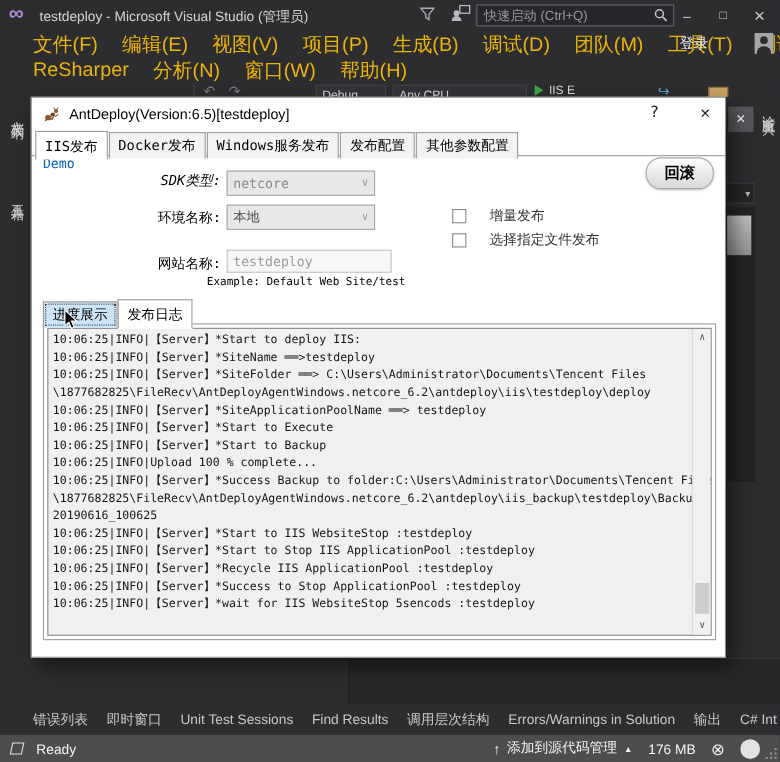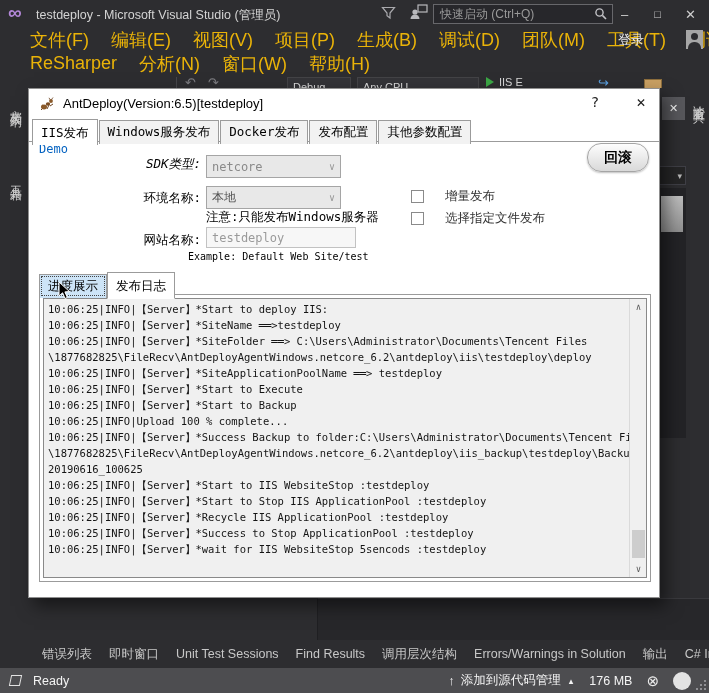--- a/index.html
+++ b/index.html
@@ -53,21 +53,21 @@
                  border:1px solid #3f3f46;color:#b8b8b8;font-size:9px;display:flex;align-items:center;justify-content:flex-end;padding-right:3px;}
   .right-track{position:absolute;left:658px;top:188px;width:28px;height:250px;background:#232326;}
   .right-thumb{position:absolute;left:3px;top:8px;width:22px;height:36px;background:linear-gradient(#bdbdbd,#8f8f8f);}
 
   
   .bottom-bg-l{position:absolute;left:0;top:598px;width:317px;height:42px;background:#2d2d30;}
   .bottom-bg-r{position:absolute;left:317px;top:598px;width:392px;height:42px;background:#27272a;border-top:1px solid #3a3a3e;border-left:1px solid #1f1f22;}
 
   
   .bottom-tabs{position:absolute;left:0;top:640px;width:709px;height:28px;background:#2d2d30;
-               display:flex;align-items:center;gap:17px;padding-left:42px;overflow:hidden;
+               display:flex;align-items:center;gap:17px;padding-left:30px;overflow:hidden;
                color:#c8c8c8;font-size:12.5px;white-space:nowrap;text-align:right;}
 
   
   .statusbar{position:absolute;left:0;top:668px;width:709px;height:25px;background:#4d4d50;
              color:#f4f4f4;font-size:12.5px;display:flex;align-items:center;}
   .ready-icon{width:11px;height:11px;border:1px solid #e2e2e2;transform:skewX(-12deg);margin-left:10px;}
   .ready-label{margin-left:12px;}
   .sb-right{margin-left:auto;display:flex;align-items:center;padding-right:18px;gap:6px;}
   .sb-arrow{font-size:13px;} .sb-collapse{font-size:9px;margin-left:2px;}
   .sb-mem{margin-left:10px;}
@@ -254,42 +254,41 @@
           <line x1="11" y1="3.6" x2="10" y2="1.8" stroke="#6b4423" stroke-width="0.8"></line>
         </svg>
       </span>
       <span class="dlg-title-text">AntDeploy(Version:6.5)[testdeploy]</span>
     </div>
     <span class="dlg-help">?</span>
     <span class="dlg-close">✕</span>
 
     <div class="dlg-tabs">
         <span class="dlg-tab">IIS发布</span>
+        <span class="dlg-tab">Docker发布</span>
         <span class="dlg-tab">Windows服务发布</span>
-        <span class="dlg-tab">Docker发布</span>
         <span class="dlg-tab">发布配置</span>
         <span class="dlg-tab">其他参数配置</span>
       </div>
     <div class="dlg-page-line"></div>
 
     <a class="demo-link">Demo</a>
     <div class="rollback">回滚</div>
 
     <span class="frm-label lbl-sdk">SDK类型:</span>
     <div class="combo combo-sdk">
       <span>netcore</span>
       <span class="chev">∨</span>
     </div>
 
     <span class="frm-label lbl-env">环境名称:</span>
     <div class="combo combo-env">
       <span>本地</span>
       <span class="chev">∨</span>
     </div>
-    <span class="note">注意:只能发布Windows服务器</span>
 
     <span class="cb cb1">
       <span class="cb-box"></span>
       <span>增量发布</span>
     </span>
     <span class="cb cb2">
       <span class="cb-box"></span>
       <span>选择指定文件发布</span>
     </span>
 

